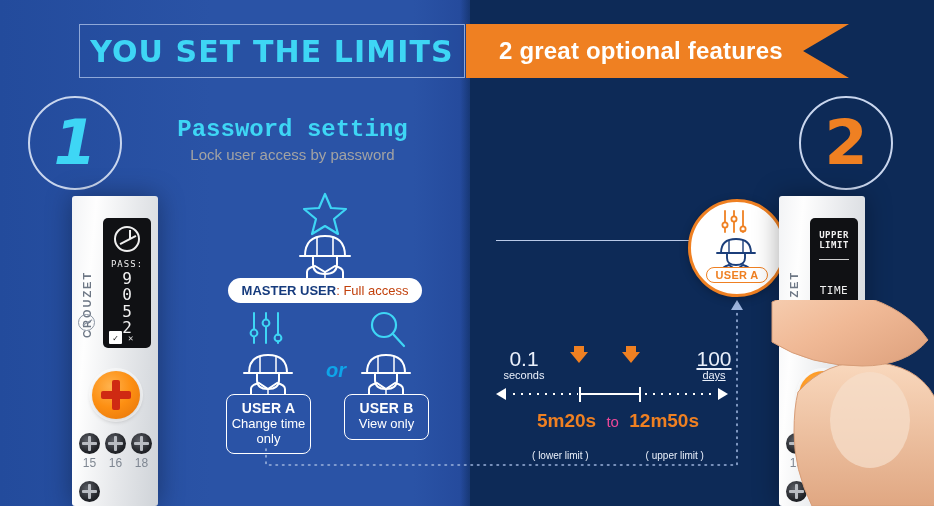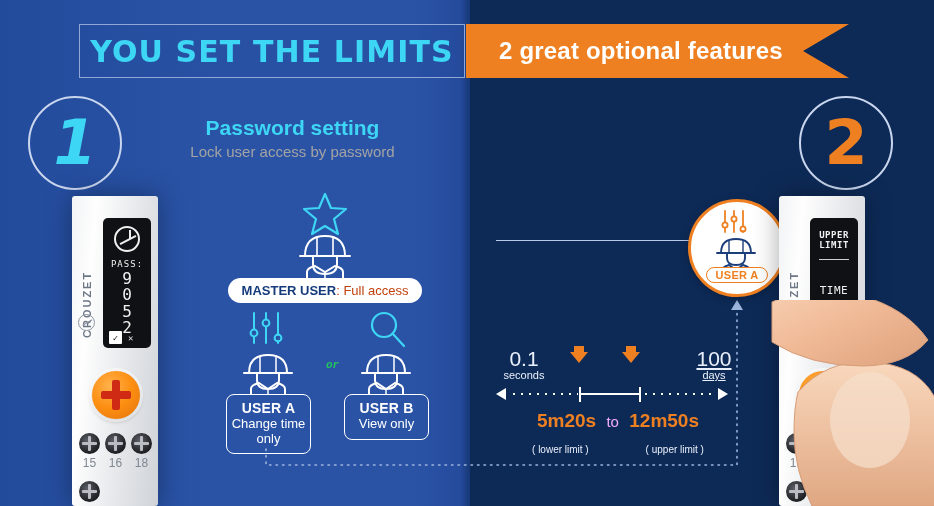--- a/index.html
+++ b/index.html
@@ -56,21 +56,21 @@
   .step-2{ left:799px; top:96px; }
   .step-circle span{
     font-size:62px; font-weight:bold; font-style:italic;
     font-family:"DejaVu Sans", sans-serif; line-height:1;
   }
   .step-1 span{ color:#3ed6f5; }
   .step-2 span{ color:#ef8022; font-style:normal; }
 
   
   .head-left{ position:absolute; left:150px; top:116px; width:285px; text-align:center; }
-  .head-left .h{ color:#3ed6f5; font-size:21px; font-weight:bold; }
+  .head-left .h{ color:#3ed6f5; font-size:24px; font-weight:bold;font-family:Liberation Mono, monospace; }
   .head-left .s{ color:#a3a3a3; font-size:15px; margin-top:3px; }
 
   .head-right{ position:absolute; left:496px; top:116px; width:270px; }
   .head-right .h{ color:#ef8022; font-size:23px; font-weight:bold; }
   .head-right .s{ color:#dbe6fa; font-size:19px; margin-top:4px; line-height:1.18; }
 
   
   .device{
     position:absolute; width:86px; height:auto;
     background:linear-gradient(95deg,#f2f3f5 0%,#fefefe 22%,#e5e7ea 62%,#cfd3d8 100%);
@@ -171,22 +171,22 @@
     background:#ffffff; border-radius:13px; height:25px;
     display:inline-flex; align-items:center; justify-content:space-between;
     padding:0 14px; font-size:13px; white-space:nowrap;
   }
   .pill b{ color:#163b7d; }
   .pill i{ color:#c2410c; font-style:normal; }
 
   
   .user-group{ position:absolute; left:222px; top:305px; width:220px; }
   .or-label{
-    position:absolute; left:104px; top:54px; color:#22c55e;
-    font-size:11px; font-weight:bold; font-style:italic;font-family:Liberation Mono, monospace;
+    position:absolute; left:104px; top:54px; color:#0ea5e9;
+    font-size:20px; font-weight:bold; font-style:italic;
   }
   .ucard{
     position:absolute; width:85px; border:1.4px solid #ffffff; border-radius:8px;
     color:#ffffff; text-align:center; padding:5px 3px 7px; background:transparent;
   }
   .ucard .t{ font-size:14px; font-weight:bold; letter-spacing:.2px; }
   .ucard .d{ font-size:13px; line-height:1.12; margin-top:1px; }
   .ucard-a{ left:4px; top:89px; }
   .ucard-b{ left:122px; top:89px; }
 
@@ -246,22 +246,22 @@
     border-top:6px solid transparent; border-bottom:6px solid transparent;
     border-left:10px solid #ffffff;
   }
   .bar{ position:absolute; left:87px; top:7px; width:62px; height:2px; background:#fff; }
   .tick{ position:absolute; top:1px; width:2px; height:15px; background:#fff; }
   .tick-a{ left:87px; } .tick-b{ left:147px; }
 
   .limits{ position:absolute; left:0; top:64px; width:252px; text-align:center; }
   .limits .row1{ font-size:19px; }
   .limits .row1 .val{ color:#ef8022; font-weight:bold; }
-  .limits .row1 .to{ color:#f0abfc; font-size:15px; padding:0 5px; }
-  .limits .row2{ margin-top:7px; }
+  .limits .row1 .to{ color:#ec4899; font-size:15px; padding:0 5px; }
+  .limits .row2{ margin-top:13px; }
   .limits .row2 span{ color:#eaf0fb; font-size:10px; }
   .limits .row2 .sp{ display:inline-block; width:48px; }
 
   
   .connector{ position:absolute; left:0; top:0; width:934px; height:506px; pointer-events:none; }
 
   
   .ico{ display:block; margin:0 auto; }
 
   

